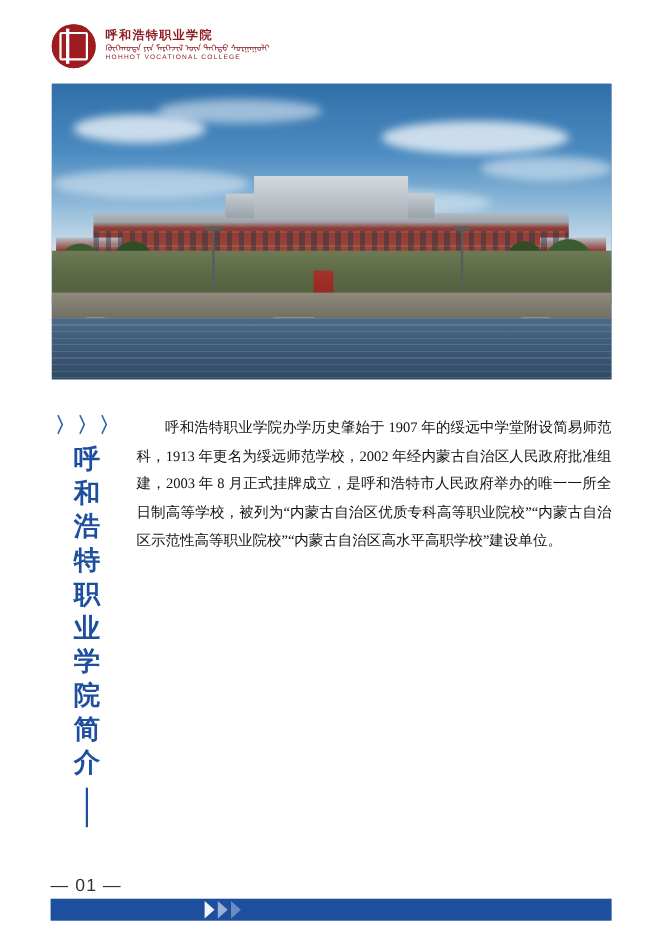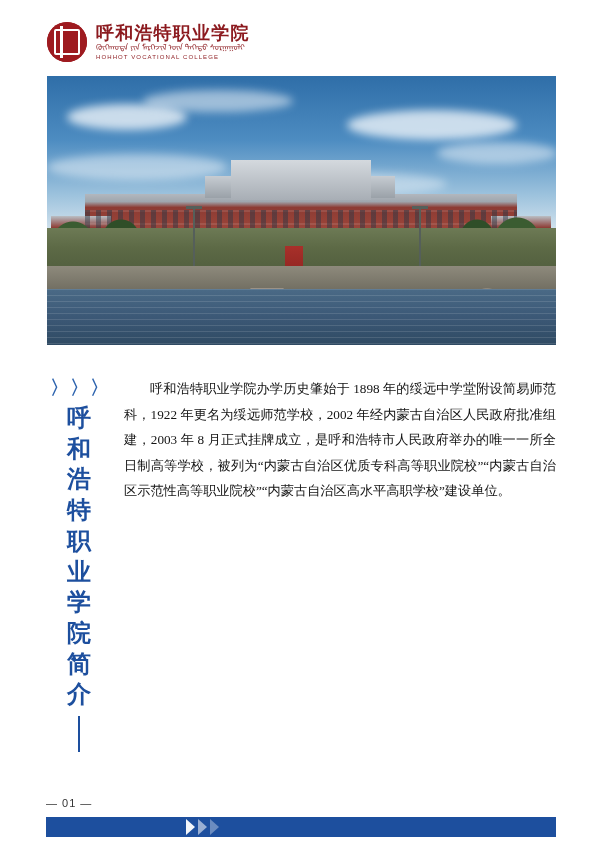--- a/index.html
+++ b/index.html
@@ -60,26 +60,25 @@
     width: 3px;
     height: 32px;
     background: #ffffff;
     z-index: 2;
   }
   .logo-text {
     margin-left: 9px;
     line-height: 1.05;
   }
   .logo-cn {
-    font-size: 18px;
+    font-size: 11px;
     letter-spacing: 1.2px;
     color: #8c1a1f;
     font-weight: bold;
     font-family: Liberation Sans, sans-serif;
-    text-align: right;
   }
   .logo-mn {
     font-size: 8px;
     color: #8c1a1f;
     letter-spacing: 0.5px;
     margin-top: 1px;
   }
   .logo-en {
     font-size: 6px;
     color: #8c1a1f;
@@ -283,21 +282,21 @@
     text-indent: 26px;
     color: #131313;
     font-family: "Liberation Serif", "DejaVu Serif", serif;
   }
 
   
   .page-num {
     position: absolute;
     left: 46px;
     top: 797px;
-    font-size: 11px;
+    font-size: 16px;
     color: #333;
     letter-spacing: 1px;
     font-family: "Liberation Sans", sans-serif;
   }
   .footer-bar {
     position: absolute;
     left: 46px;
     top: 817px;
     width: 510px;
     height: 20px;
@@ -371,21 +370,21 @@
       <span>业</span>
       <span>学</span>
       <span>院</span>
       <span>简</span>
       <span>介</span>
     </div>
     <div class="vrule"></div>
   </div>
 
   <div class="body-col">
-    <p>呼和浩特职业学院办学历史肇始于 1898 年的绥远中学堂附设简易师范科，1922 年更名为绥远师范学校，2002 年经内蒙古自治区人民政府批准组建，2003 年 8 月正式挂牌成立，是呼和浩特市人民政府举办的唯一一所全日制高等学校，被列为“内蒙古自治区优质专科高等职业院校”“内蒙古自治区示范性高等职业院校”“内蒙古自治区高水平高职学校”建设单位。</p>
+    <p>呼和浩特职业学院办学历史肇始于 1907 年的绥远中学堂附设简易师范科，1913 年更名为绥远师范学校，2002 年经内蒙古自治区人民政府批准组建，2003 年 8 月正式挂牌成立，是呼和浩特市人民政府举办的唯一一所全日制高等学校，被列为“内蒙古自治区优质专科高等职业院校”“内蒙古自治区示范性高等职业院校”“内蒙古自治区高水平高职学校”建设单位。</p>
   </div>
 
   <div class="page-num">— 01 —</div>
   <div class="footer-bar"></div>
   <div class="footer-arrows">
     <div class="arrow"></div>
     <div class="arrow dim"></div>
     <div class="arrow dim2"></div>
   </div>
 

